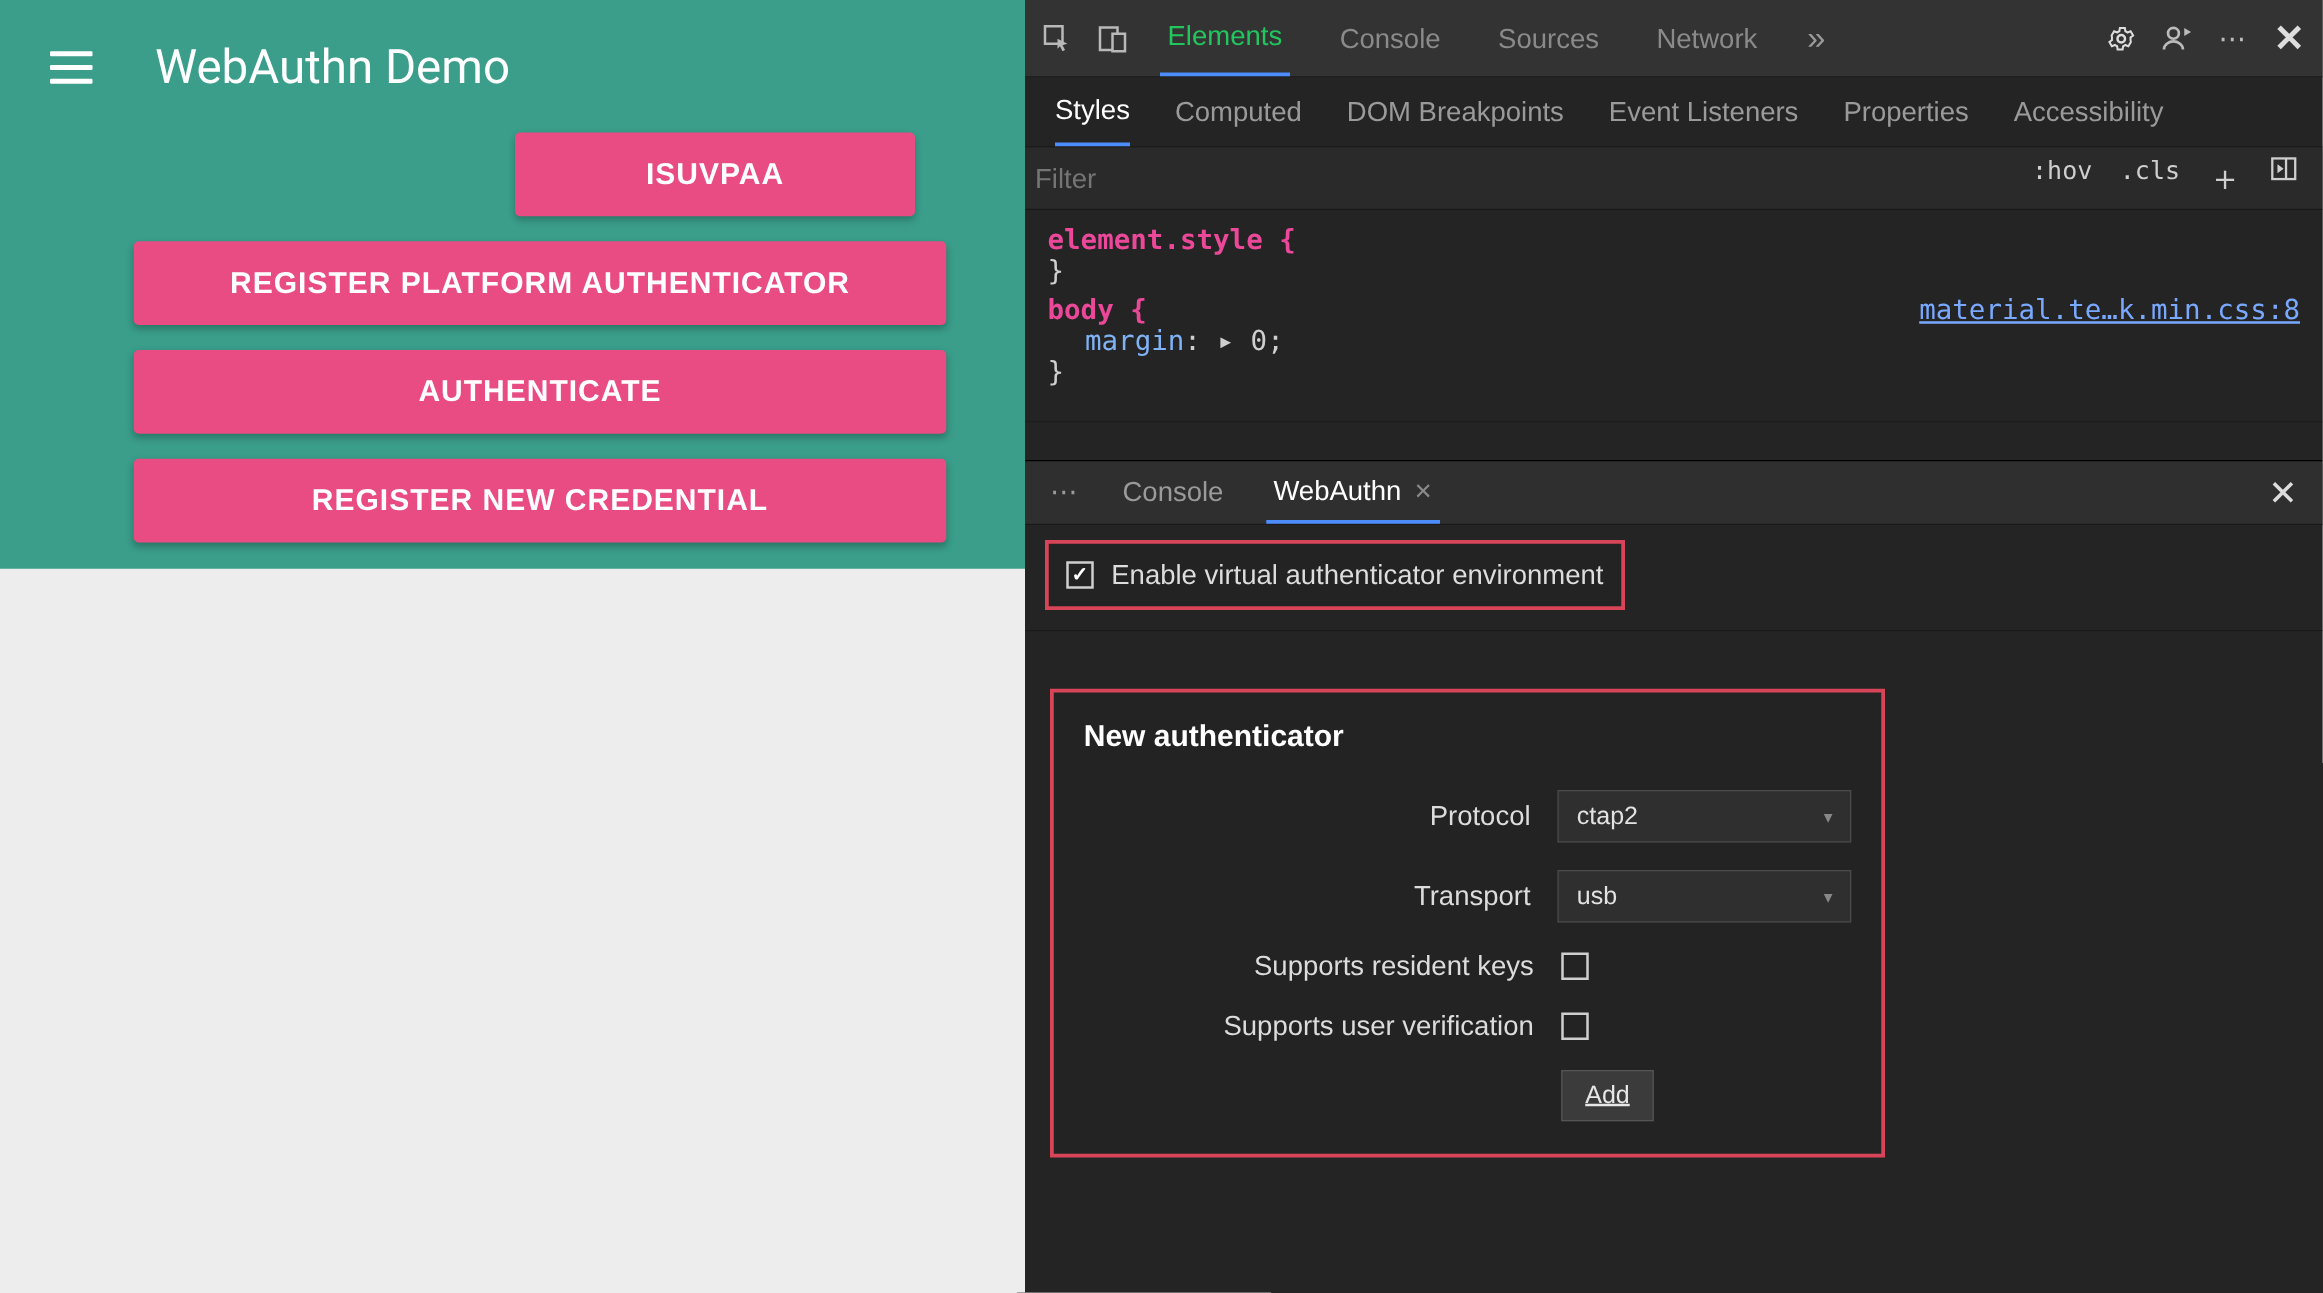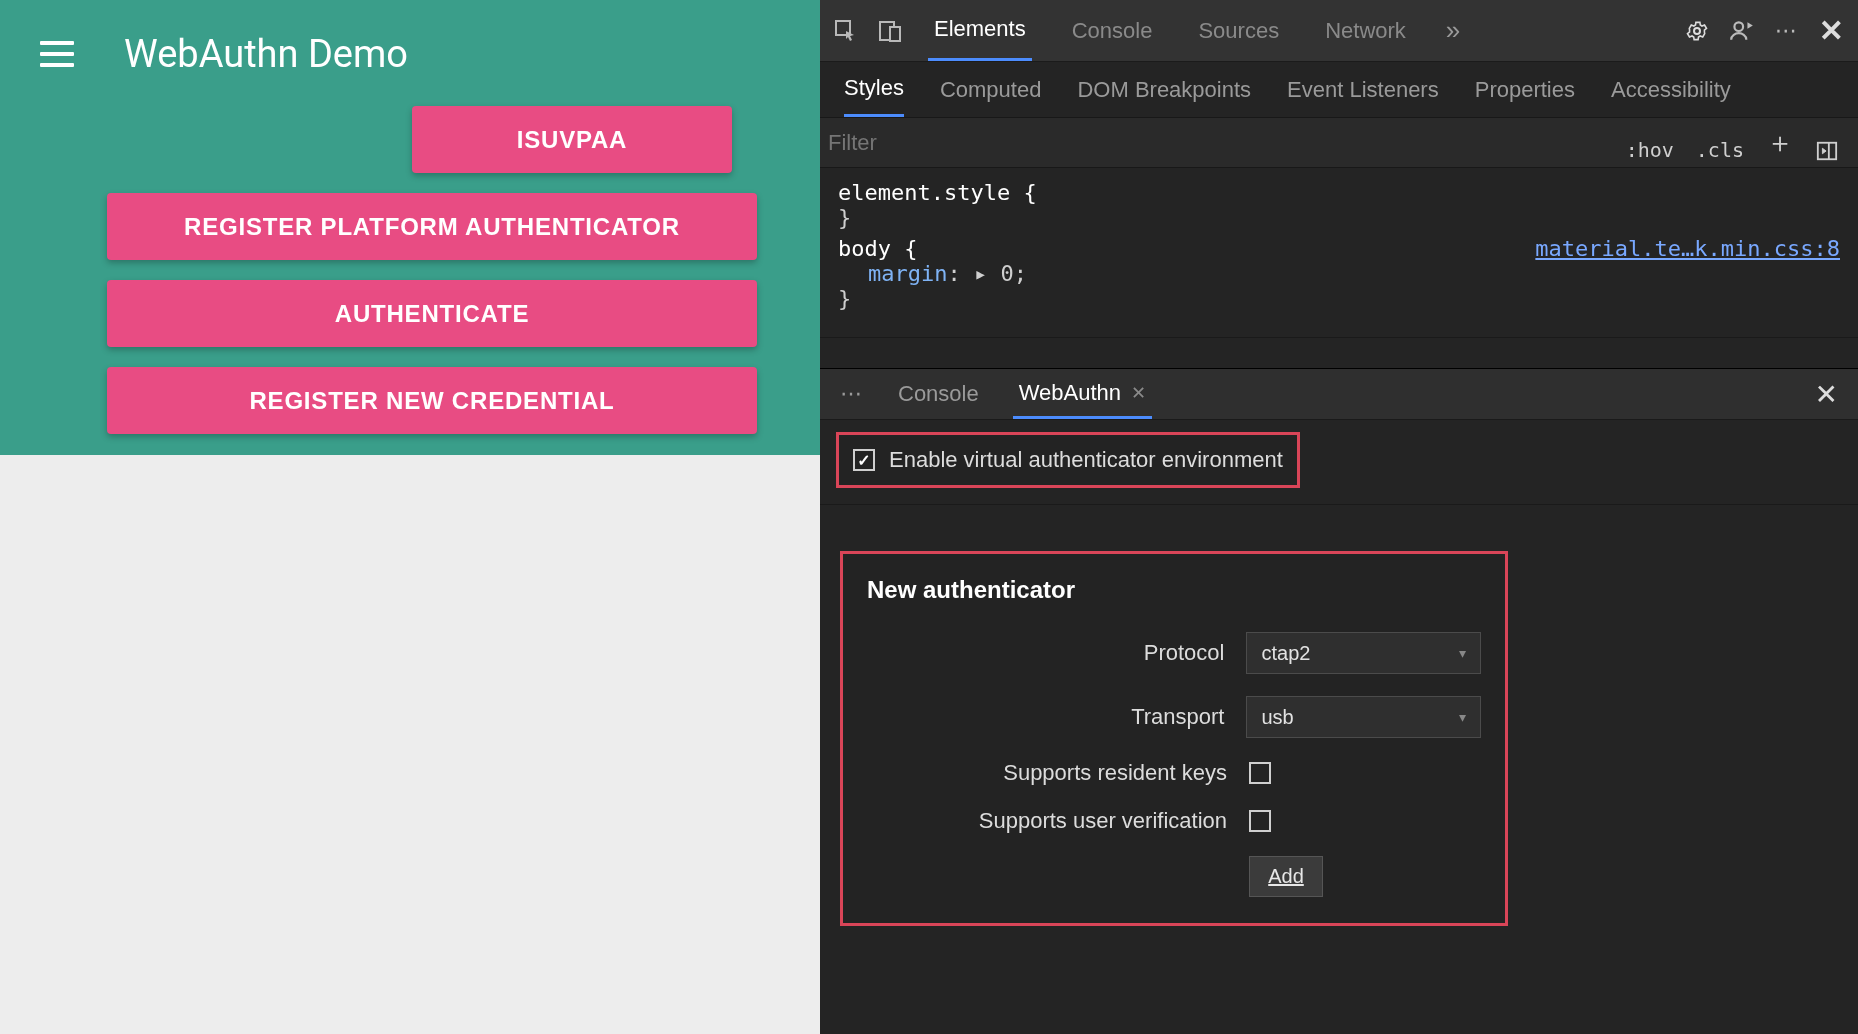--- a/index.html
+++ b/index.html
@@ -81,21 +81,21 @@
       align-items: center;
       padding: 0 14px;
       gap: 26px;
       border-bottom: 1px solid #1b1b1b;
     }
     .tool-icons { display: flex; gap: 20px; align-items: center; }
     .icon { display: inline-flex; align-items: center; justify-content: center; }
     .icon svg { fill: #b9b9b9; }
     .tabs { display: flex; gap: 34px; align-items: center; height:100%; }
     .tab { color: #8a8a8a; cursor: pointer; height:100%; display:flex; align-items:center; padding:0 6px; }
-    .tab.active { color: #ffffff; border-bottom: 3px solid #4c8cfd; }
+    .tab.active { color: #22c55e; border-bottom: 3px solid #4c8cfd; }
     .right-icons { margin-left: auto; display: flex; gap: 20px; align-items:center; }
     .chev { font-size:26px; color:#9a9a9a; }
 
     
     .breadcrumb {
       height: 48px;
       background: #2b2b2b;
       display: flex;
       align-items: center;
       padding: 0 24px;
@@ -122,36 +122,36 @@
     .filter-bar {
       height: 50px;
       display: flex; align-items: center;
       border-bottom: 1px solid #181818;
       background: #2a2a2a;
     }
     .filter-input {
       flex: 1; background: transparent; border: none; outline: none;
       color: #888; font-size: 22px; padding: 0 8px;
     }
-    .filter-tools { display: flex; gap: 22px; align-items: flex-end; padding: 0 20px; font-family: Menlo, Consolas, monospace; font-size:20px; }
+    .filter-tools { display: flex; gap: 22px; align-items: flex-start; padding: 0 20px; font-family: Menlo, Consolas, monospace; font-size:20px; }
     .filter-tools .pill { color: #cfcfcf; cursor:pointer; }
     .plus { font-size: 28px; color:#cfcfcf; }
     .panel-toggle-icon svg { stroke:#cfcfcf; fill:none; }
 
     
     .styles-pane {
       background: #242424;
       font-family: Menlo, Consolas, monospace;
       font-size: 22px;
       padding: 12px 18px 20px;
       border-bottom: 1px solid #1a1a1a;
       color:#cfcfcf;
     }
     .styles-pane .rule { margin-bottom: 6px; }
-    .selector { color: #ffffff; }
+    .selector { color: #ec4899; font-weight: bold; }
     .prop { padding-left: 30px; }
     .prop-name { color: #7fb3f5; }
     .prop-val { color: #cfcfcf; }
     .css-link { color: #79a8ff; text-decoration: underline; float: right; cursor:pointer; }
 
     .spacer-1 { height: 30px; background:#242424; }
 
     
     .drawer-tabs {
       height: 52px;

